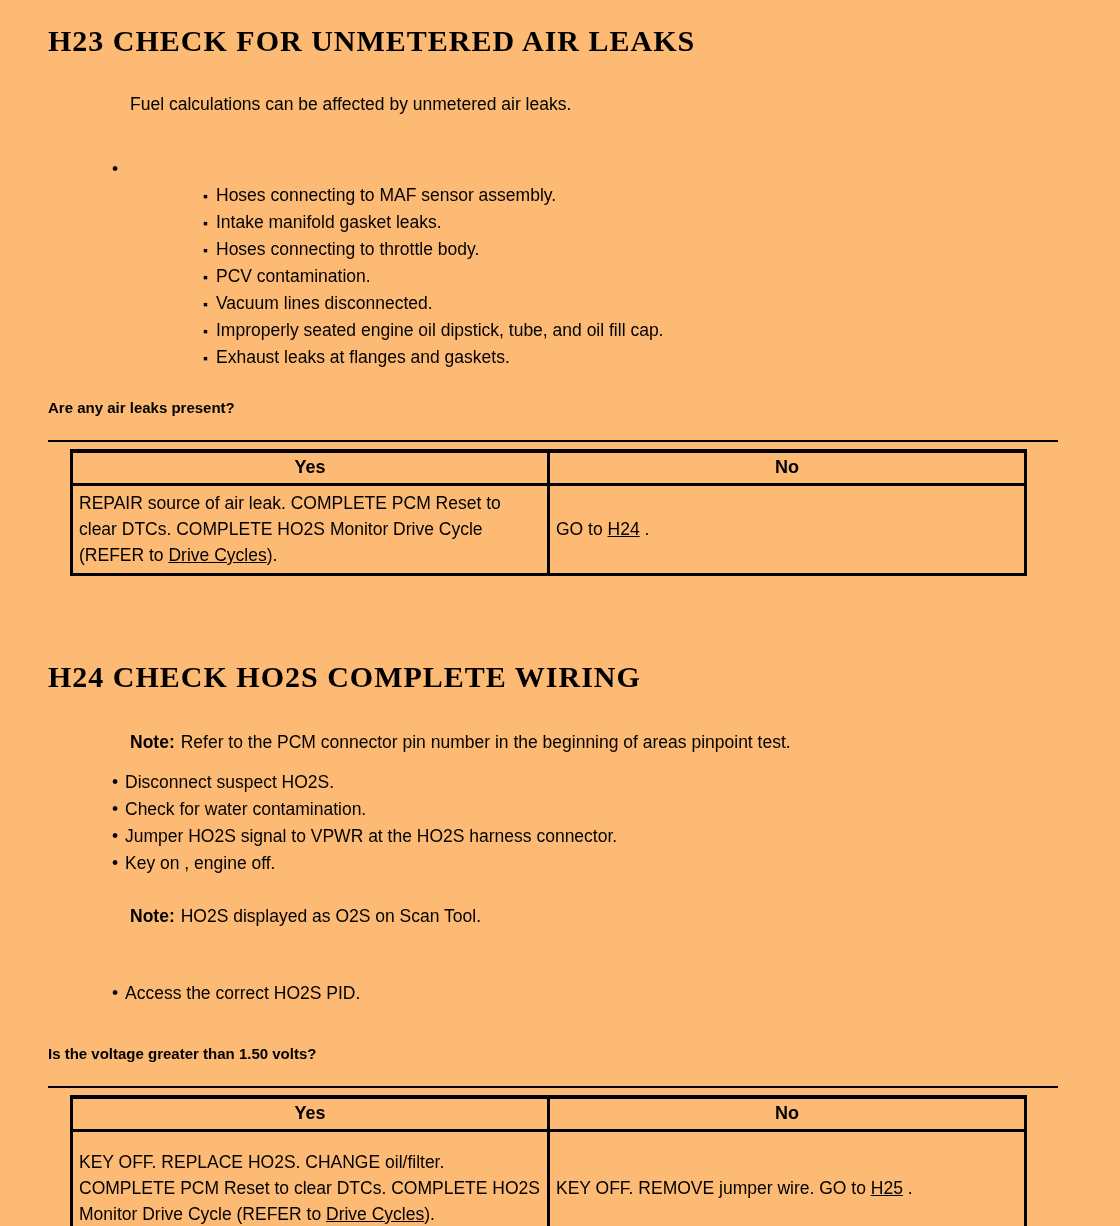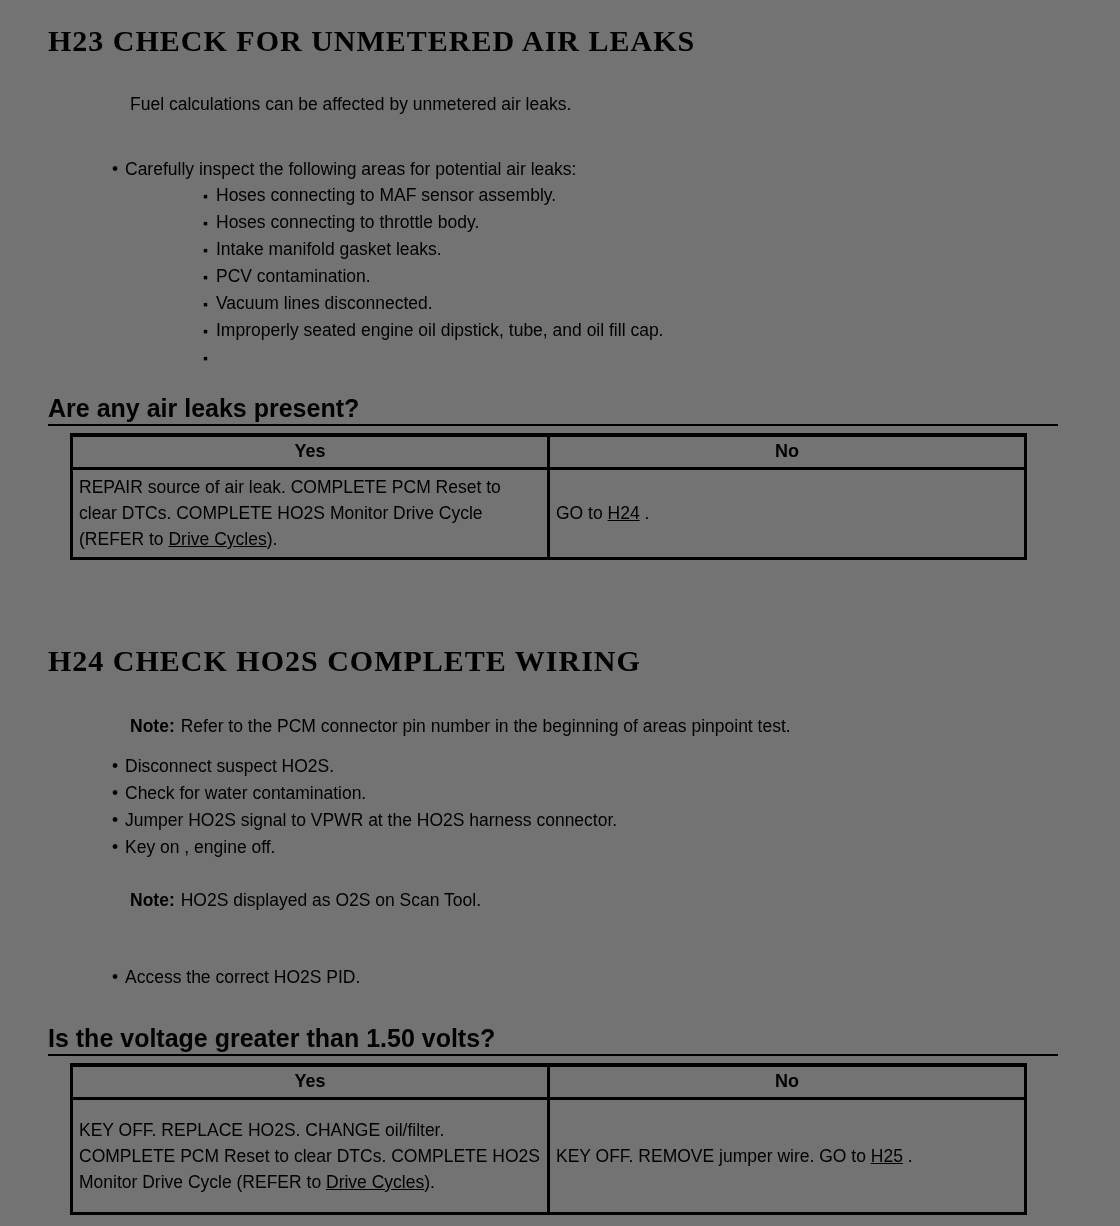--- a/index.html
+++ b/index.html
@@ -1,21 +1,21 @@
 <!DOCTYPE html>
 <html><head>
 <meta charset="utf-8">
 <style>
   * { box-sizing: border-box; }
   html, body { margin: 0; padding: 0; background: #ffffff; }
   .page {
     position: relative;
     width: 1120px;
     height: 1226px;
-    background: #737373;
+    background: #fdba74;
     color: #000000;
     font-family: "Liberation Sans", sans-serif;
     padding-top: 26px;
     overflow: hidden;
   }
   .section-heading {
     font-family: "Liberation Serif", serif;
     font-weight: bold;
     font-size: 30px;
     line-height: 30px;
@@ -42,26 +42,26 @@
   .s2 .bullet-line { line-height: 27px; }
   .bullet-glyph {
     display: inline-block;
     width: 13px;
   }
   .bullet-glyph.dot::before { content: "\2022"; }
   .bullet-glyph.sq::before { content: "\25AA"; font-size: 14px; }
   .sub-list { margin-left: 91px; }
   .question {
     font-weight: bold;
-    font-size: 25px;
+    font-size: 15px;
     line-height: 20px;
     margin-left: 48px;
     width: 1010px;
     border-bottom: 2px solid #000;
-    padding-bottom: 6px;
+    padding-bottom: 22px;
   }
   table.decision {
     border-collapse: collapse;
     table-layout: fixed;
     width: 957px;
     margin-left: 70px;
     margin-top: 7px;
   }
   table.decision th {
     border: 3px solid #000;
@@ -101,43 +101,43 @@
 
 <div class="page">
 
   <div class="section">
     <h1 class="section-heading">H23 CHECK FOR UNMETERED AIR LEAKS</h1>
 
     <p class="intro">Fuel calculations can be affected by unmetered air leaks.</p>
 
     <div class="bullet-list gap-bullets1">
       <div class="bullet-line">
-        <span class="bullet-glyph dot"></span><span>Carefully inspect the following areas for potential air leaks:</span>
+        <span class="bullet-glyph dot"></span>
       </div>
       <div class="sub-list">
         <div class="bullet-line">
           <span class="bullet-glyph sq"></span><span>Hoses connecting to MAF sensor assembly.</span>
         </div>
         <div class="bullet-line">
+          <span class="bullet-glyph sq"></span><span>Intake manifold gasket leaks.</span>
+        </div>
+        <div class="bullet-line">
           <span class="bullet-glyph sq"></span><span>Hoses connecting to throttle body.</span>
         </div>
         <div class="bullet-line">
-          <span class="bullet-glyph sq"></span><span>Intake manifold gasket leaks.</span>
-        </div>
-        <div class="bullet-line">
           <span class="bullet-glyph sq"></span><span>PCV contamination.</span>
         </div>
         <div class="bullet-line">
           <span class="bullet-glyph sq"></span><span>Vacuum lines disconnected.</span>
         </div>
         <div class="bullet-line">
           <span class="bullet-glyph sq"></span><span>Improperly seated engine oil dipstick, tube, and oil fill cap.</span>
         </div>
         <div class="bullet-line">
-          <span class="bullet-glyph sq"></span>
+          <span class="bullet-glyph sq"></span><span>Exhaust leaks at flanges and gaskets.</span>
         </div>
       </div>
     </div>
 
     <div class="question gap-question1">Are any air leaks present?</div>
 
     <table class="decision t1">
       <tbody>
           <tr>
         <th>Yes</th>

